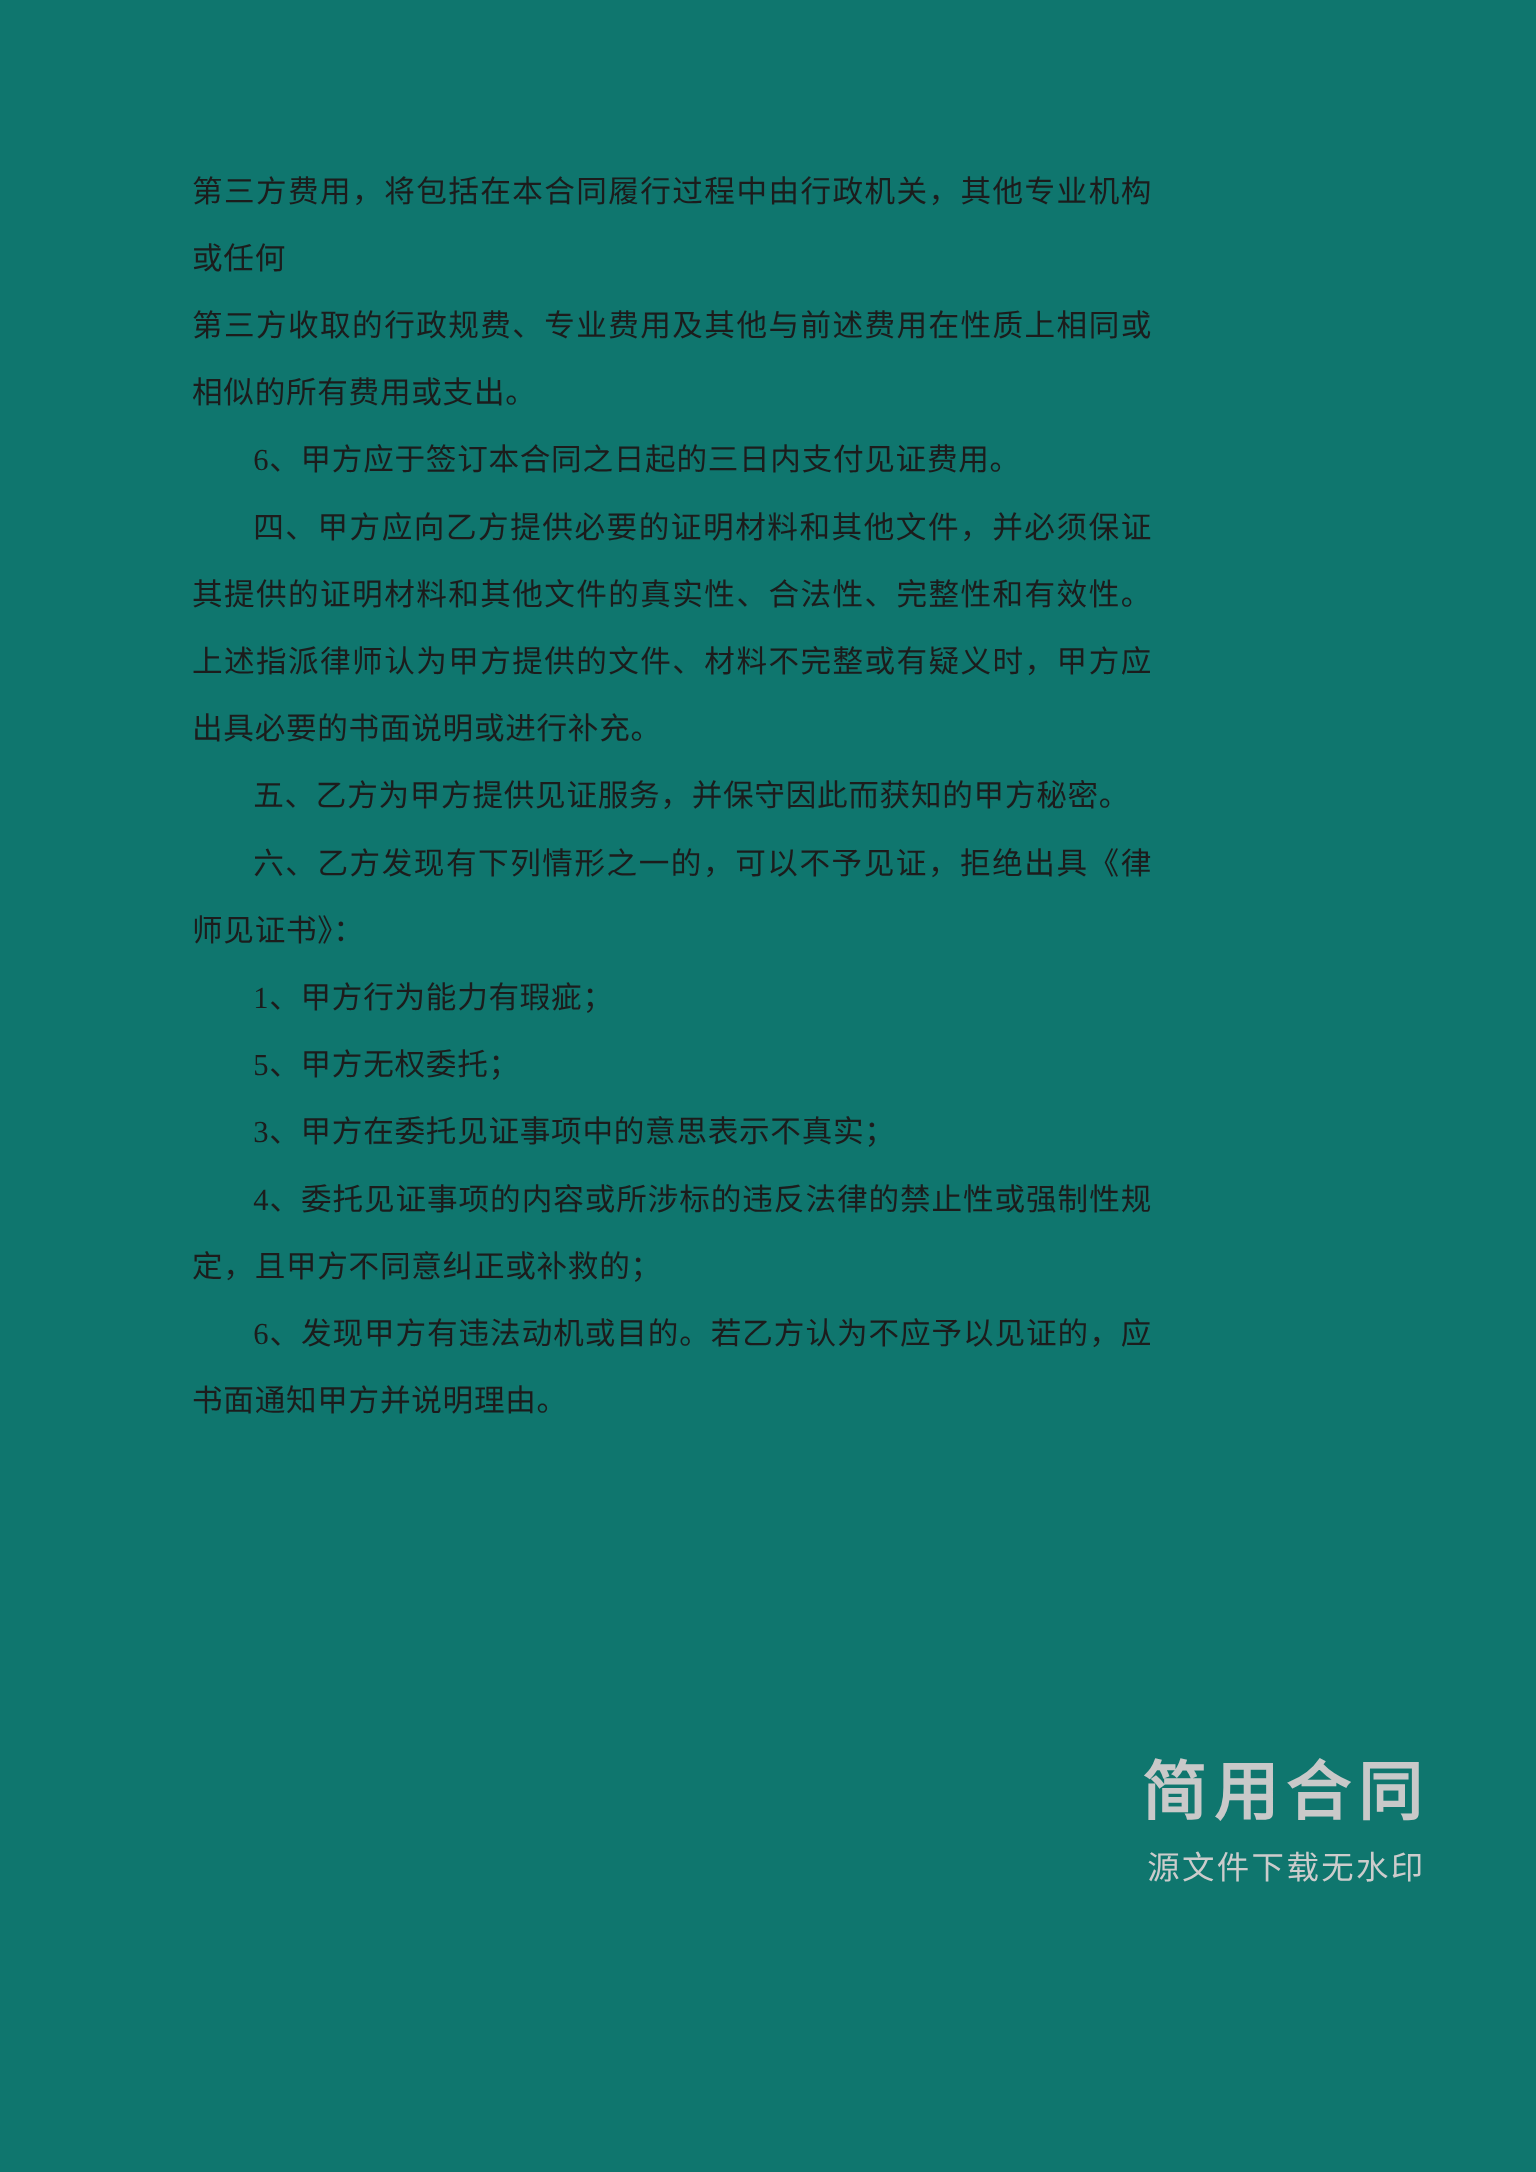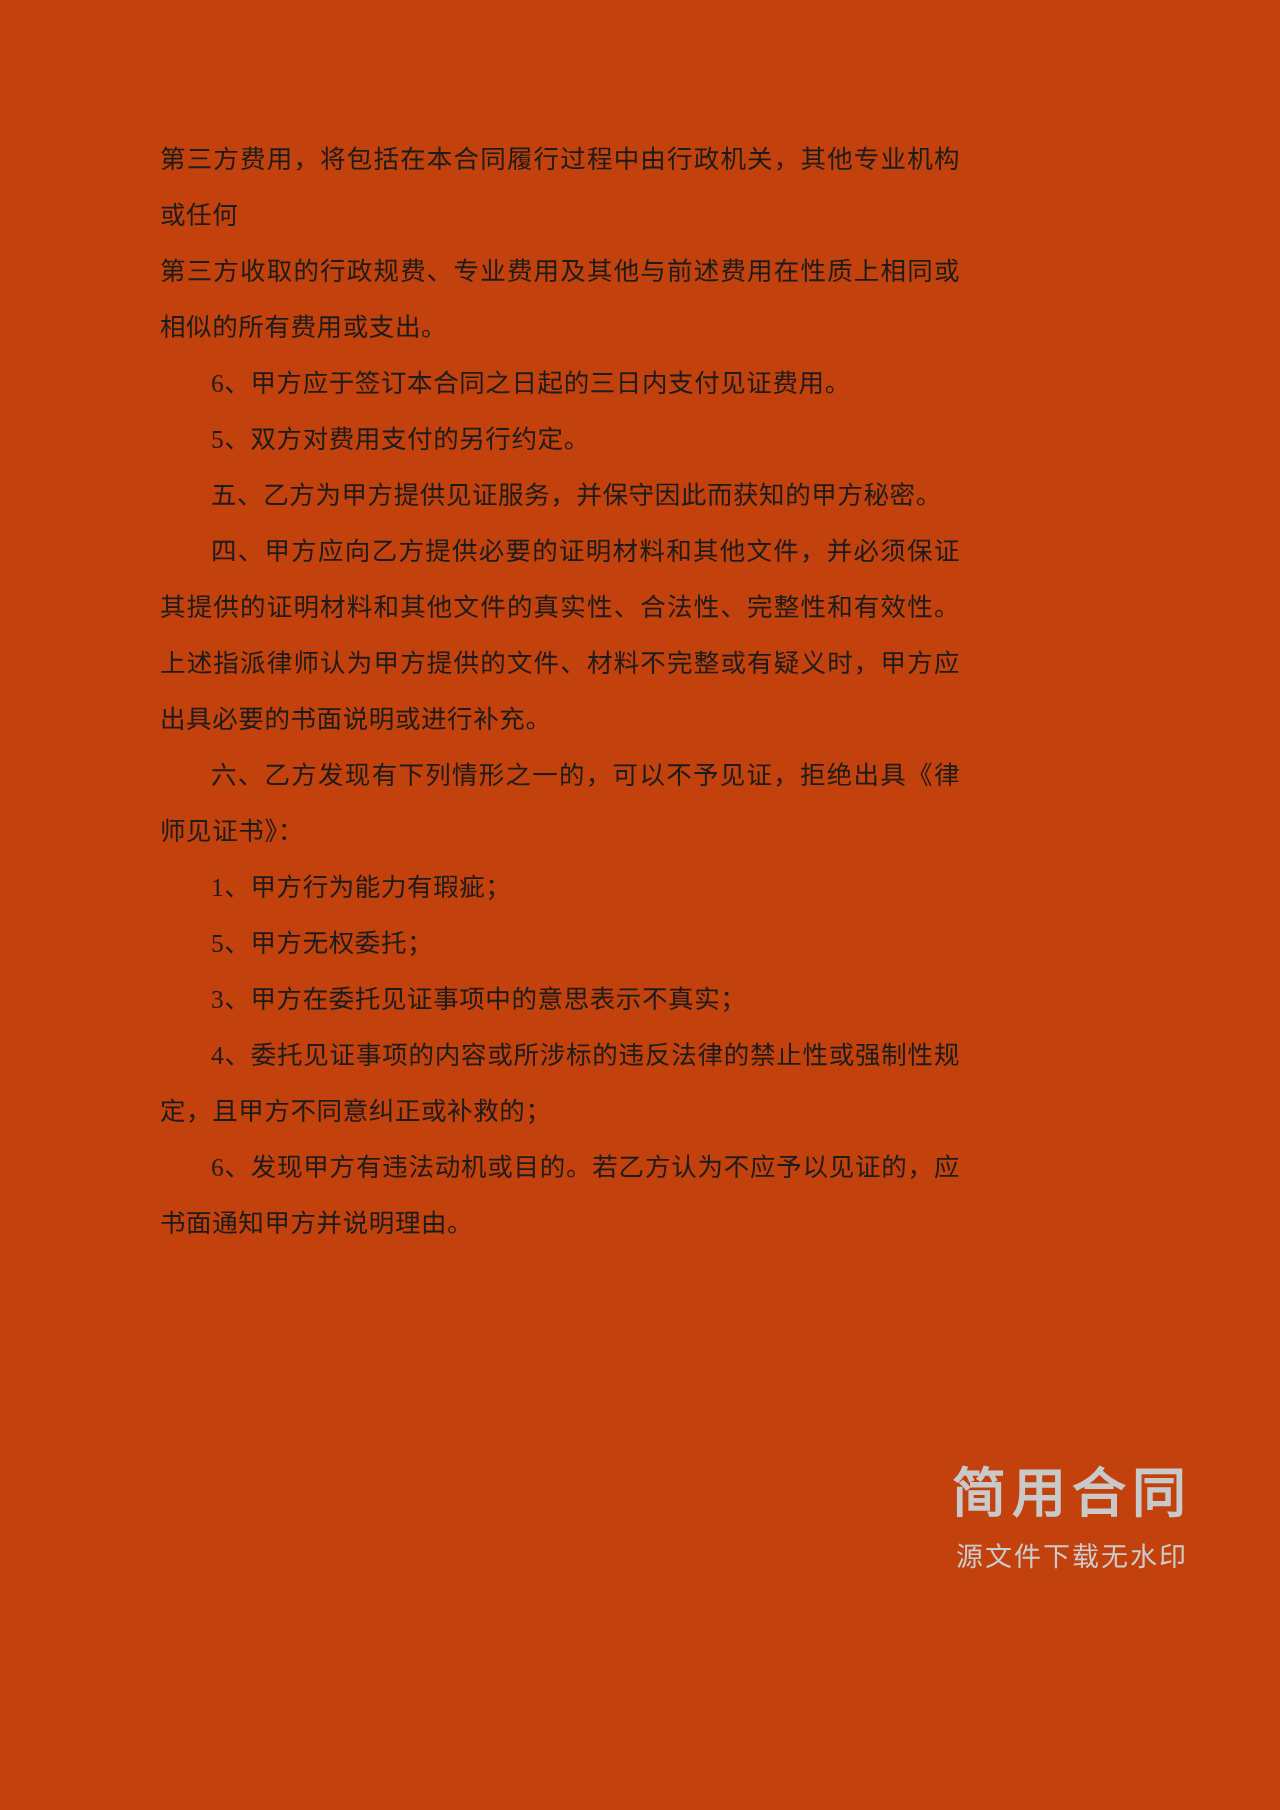--- a/index.html
+++ b/index.html
@@ -10,21 +10,21 @@
   }
   body {
     font-family: "Liberation Serif", "DejaVu Serif", serif;
     color: #1b1b1b;
   }
   .page {
     position: relative;
     width: 1280px;
     height: 1810px;
     margin: 0 auto;
-    background: #c2410c;
+    background: #0f766e;
     overflow: hidden;
     box-sizing: border-box;
   }
   .doc-body {
     position: absolute;
     left: 160px;
     top: 132px;
     width: 800px;
   }
   .para {
@@ -72,25 +72,24 @@
 
   <div class="doc-body">
 
     <p class="para">第三方费用，将包括在本合同履行过程中由行政机关，其他专业机构或任何</p>
 
     <p class="para">第三方收取的行政规费、专业费用及其他与前述费用在性质上相同或相似的所有费用或支出。</p>
 
 
     <p class="para indent">6、甲方应于签订本合同之日起的三日内支付见证费用。</p>
 
-    <p class="para indent">5、双方对费用支付的另行约定。</p>
+
+    <p class="para indent">四、甲方应向乙方提供必要的证明材料和其他文件，并必须保证其提供的证明材料和其他文件的真实性、合法性、完整性和有效性。上述指派律师认为甲方提供的文件、材料不完整或有疑义时，甲方应出具必要的书面说明或进行补充。</p>
 
     <p class="para indent">五、乙方为甲方提供见证服务，并保守因此而获知的甲方秘密。</p>
-
-    <p class="para indent">四、甲方应向乙方提供必要的证明材料和其他文件，并必须保证其提供的证明材料和其他文件的真实性、合法性、完整性和有效性。上述指派律师认为甲方提供的文件、材料不完整或有疑义时，甲方应出具必要的书面说明或进行补充。</p>
 
     <p class="para indent">六、乙方发现有下列情形之一的，可以不予见证，拒绝出具《律师见证书》：</p>
 
     <p class="para indent">1、甲方行为能力有瑕疵；</p>
 
     <p class="para indent">5、甲方无权委托；</p>
 
     <p class="para indent">3、甲方在委托见证事项中的意思表示不真实；</p>
 
     <p class="para indent">4、委托见证事项的内容或所涉标的违反法律的禁止性或强制性规定，且甲方不同意纠正或补救的；</p>

